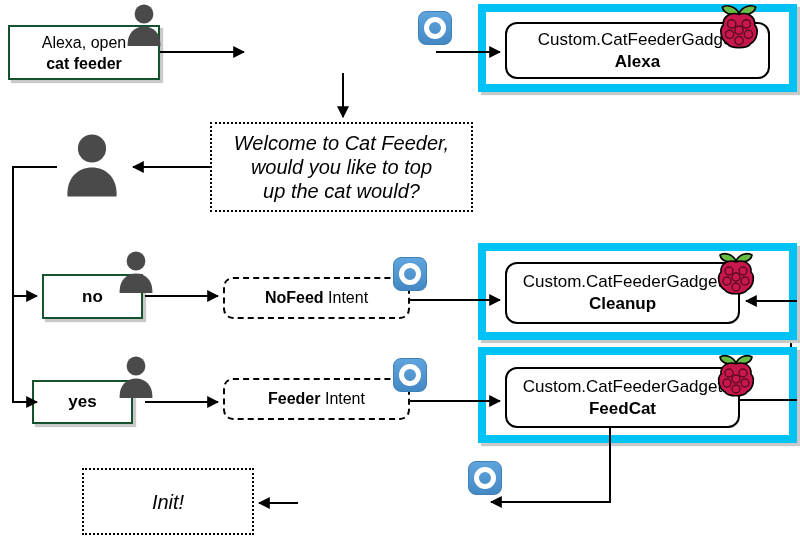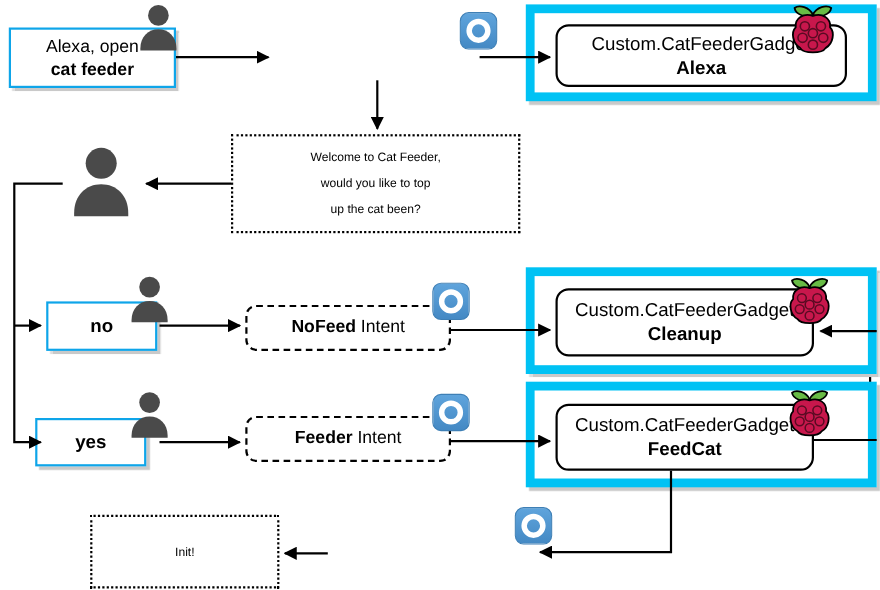--- a/index.html
+++ b/index.html
@@ -5,29 +5,29 @@
   html,body{margin:0;padding:0;background:#fff;}
   #canvas{
     position:relative;width:800px;height:536px;background:#fff;overflow:hidden;
     font-family:"Liberation Sans","DejaVu Sans",sans-serif;color:#000;
   }
   .abs{position:absolute;box-sizing:border-box;}
   svg.wires{position:absolute;left:0;top:0;pointer-events:none;}
   #wires-under{z-index:0;}
   .frame{border:8px solid #00C2F4;background:transparent;z-index:1;box-shadow:3px 3px 1px #c9c9c9;}
   .node{background:#fff;display:flex;flex-direction:column;align-items:center;justify-content:center;text-align:center;z-index:2;}
-  .solidbox{border:2px solid #0ea5e9;box-shadow:3px 3px 1px #c9c9c9;text-align:center;}
+  .solidbox{border:2px solid #14532d;box-shadow:3px 3px 1px #c9c9c9;text-align:center;}
   .dashedbox{border:2px dashed #000;border-radius:10px;}
   .dottedbox{border:2px dotted #000;}
   .roundbox{border:2px solid #000;border-radius:12px;}
   .plain{font-size:16px;line-height:21px;}
   .answer{font-size:17px;font-weight:bold;}
   .intent{font-size:16px;}
   .gadget{font-size:17px;line-height:22px;}
-  .speech{font-size:11px;line-height:24px;}
+  .speech{font-style:italic;font-size:20px;line-height:24px;}
   .b{font-weight:bold;}
   #wires-over{z-index:3;}
   .icon{position:absolute;z-index:4;}
   .alexa{
     width:34px;height:34px;border-radius:8px;
     background:linear-gradient(#5FA4DC,#4489C4);border:1px solid #3E7FB5;
     display:flex;align-items:center;justify-content:center;box-sizing:border-box;
   }
   .alexa .ring{width:12px;height:12px;border:5px solid #fff;border-radius:50%;background:transparent;}
   .person svg,.raspi svg{display:block;width:100%;height:100%;}
@@ -52,21 +52,21 @@
 
 
   <div class="abs node roundbox gadget" style="left:505px;top:22px;width:265px;height:57px;">
     <span>Custom.CatFeederGadget</span>
     <span class="b">Alexa</span>
   </div>
 
   <div class="abs node dottedbox speech" style="left:210px;top:122px;width:263px;height:90px;">
     <span>Welcome to Cat Feeder,</span>
     <span>would you like to top</span>
-    <span>up the cat been?</span>
+    <span>up the cat would?</span>
   </div>
 
   <div class="abs node solidbox answer" style="left:42px;top:274px;width:101px;height:45px;">
     <span>no</span>
   </div>
 
   <div class="abs node dashedbox intent" style="left:223px;top:277px;width:187px;height:42px;">
     <span><span class="b">NoFeed</span><span> Intent</span></span>
   </div>
 

